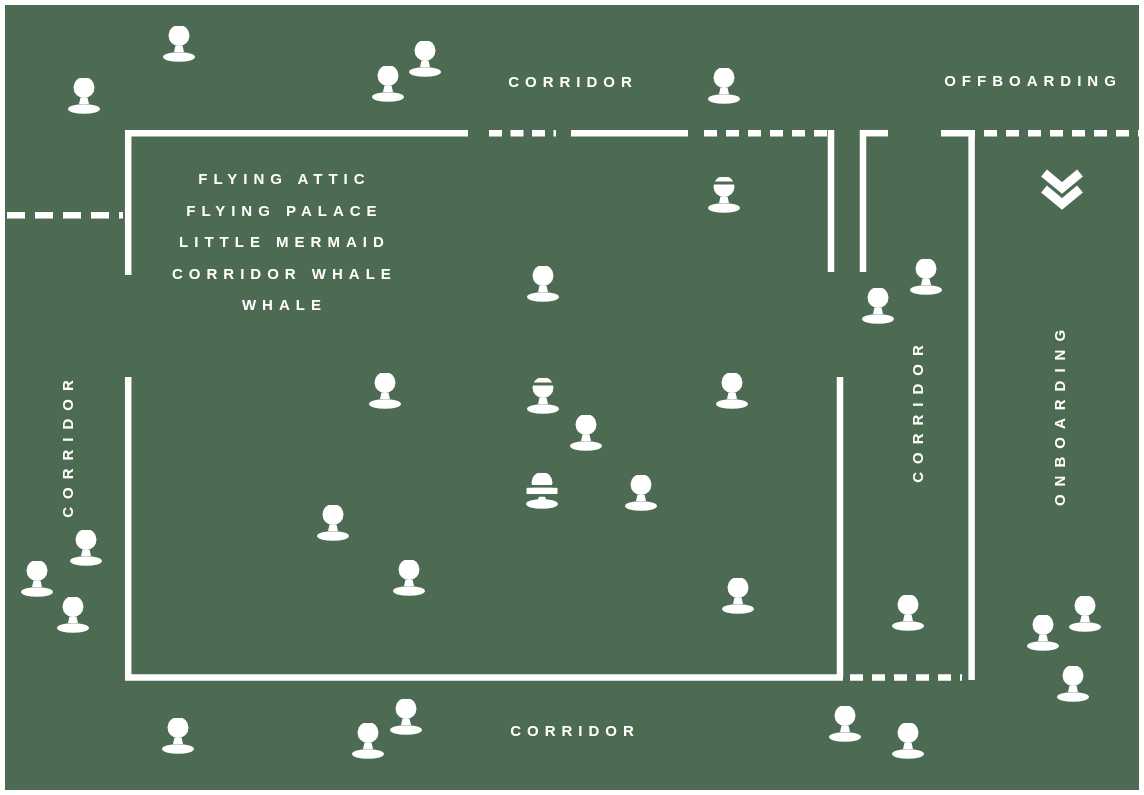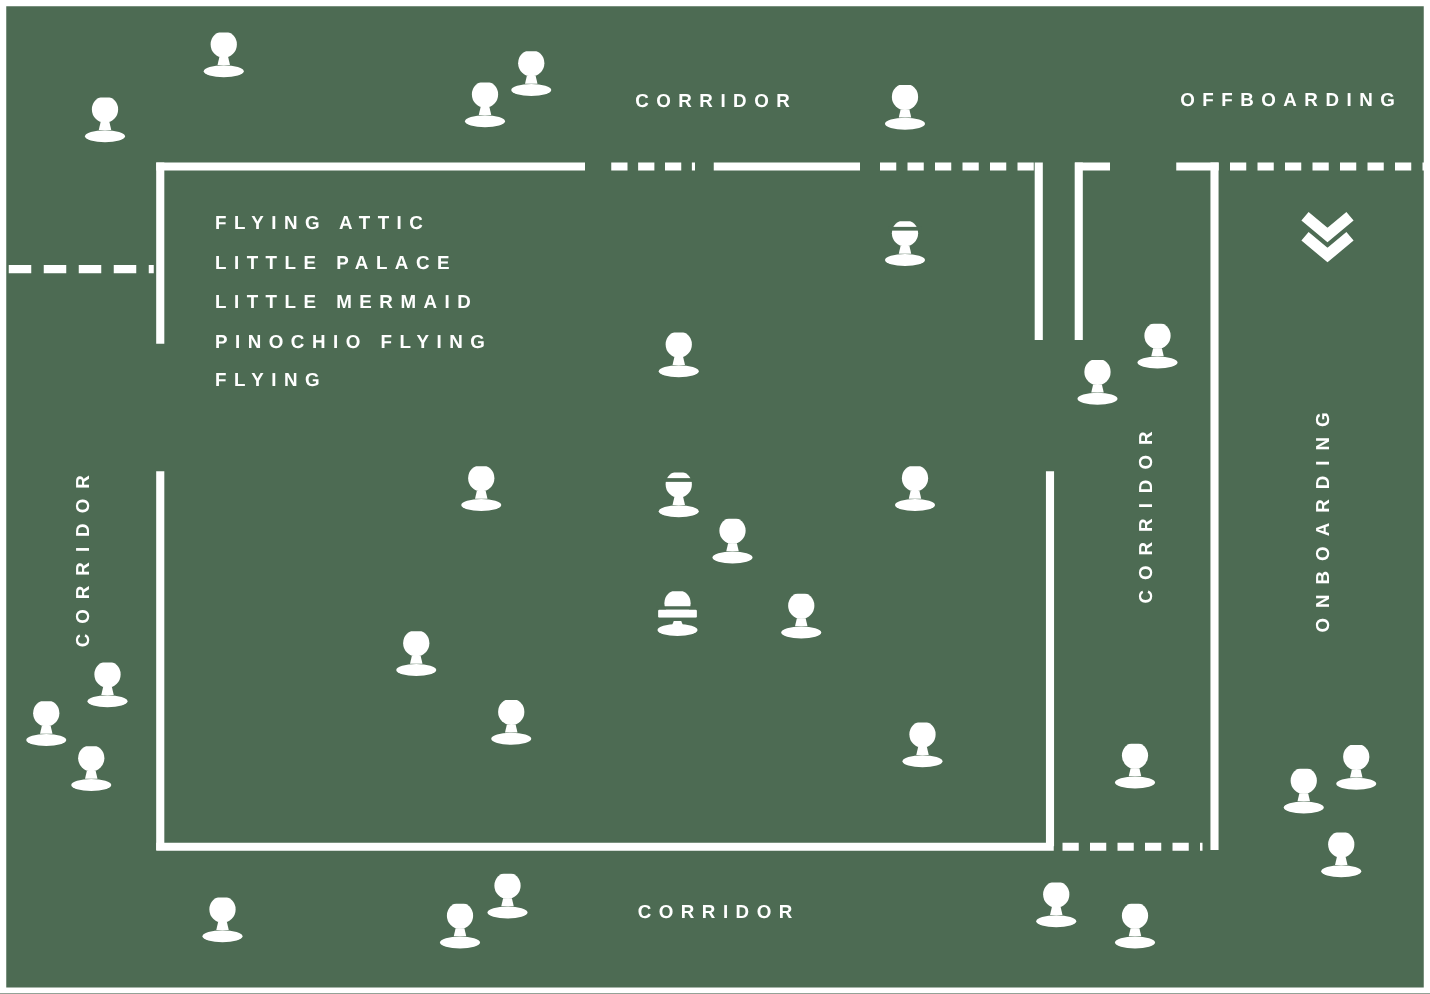--- a/index.html
+++ b/index.html
@@ -44,20 +44,21 @@
     position: absolute;
     left: 172px;
     top: 163px;
     z-index: 3;
     color: #ffffff;
     font-size: 15px;
     font-weight: bold;
     letter-spacing: 6px;
     line-height: 31.6px;
     white-space: nowrap;
+    text-align: center;
   }
   #people-layer { position: absolute; inset: 0; z-index: 4; }
   .person { position: absolute; width: 36px; height: 38px; }
   #icon-defs { position: absolute; width: 0; height: 0; }
 </style>
 </head>
 <body>
 
 <div id="map-root">
 
@@ -117,24 +118,24 @@
 
   <div class="map-label" style="left:573px; top:81px;">CORRIDOR</div>
   <div class="map-label" style="left:1033px; top:80px;">OFFBOARDING</div>
   <div class="map-label vertical" style="left:67px; top:445px;">CORRIDOR</div>
   <div class="map-label vertical" style="left:917px; top:410px;">CORRIDOR</div>
   <div class="map-label vertical" style="left:1059px; top:414px;">ONBOARDING</div>
   <div class="map-label" style="left:575px; top:730px;">CORRIDOR</div>
 
   <div id="room-list">
       <div>FLYING ATTIC</div>
-      <div>LITTLE PALACE</div>
+      <div>FLYING PALACE</div>
       <div>LITTLE MERMAID</div>
-      <div>PINOCHIO FLYING</div>
-      <div>FLYING</div>
+      <div>CORRIDOR WHALE</div>
+      <div>WHALE</div>
     </div>
 
   <div id="people-layer">
       <svg class="person" viewBox="0 0 36 38" style="left: 161px; top: 26px;">
         <use href="#person-plain"></use>
       </svg>
       <svg class="person" viewBox="0 0 36 38" style="left: 66px; top: 78px;">
         <use href="#person-plain"></use>
       </svg>
       <svg class="person" viewBox="0 0 36 38" style="left: 370px; top: 66px;">

